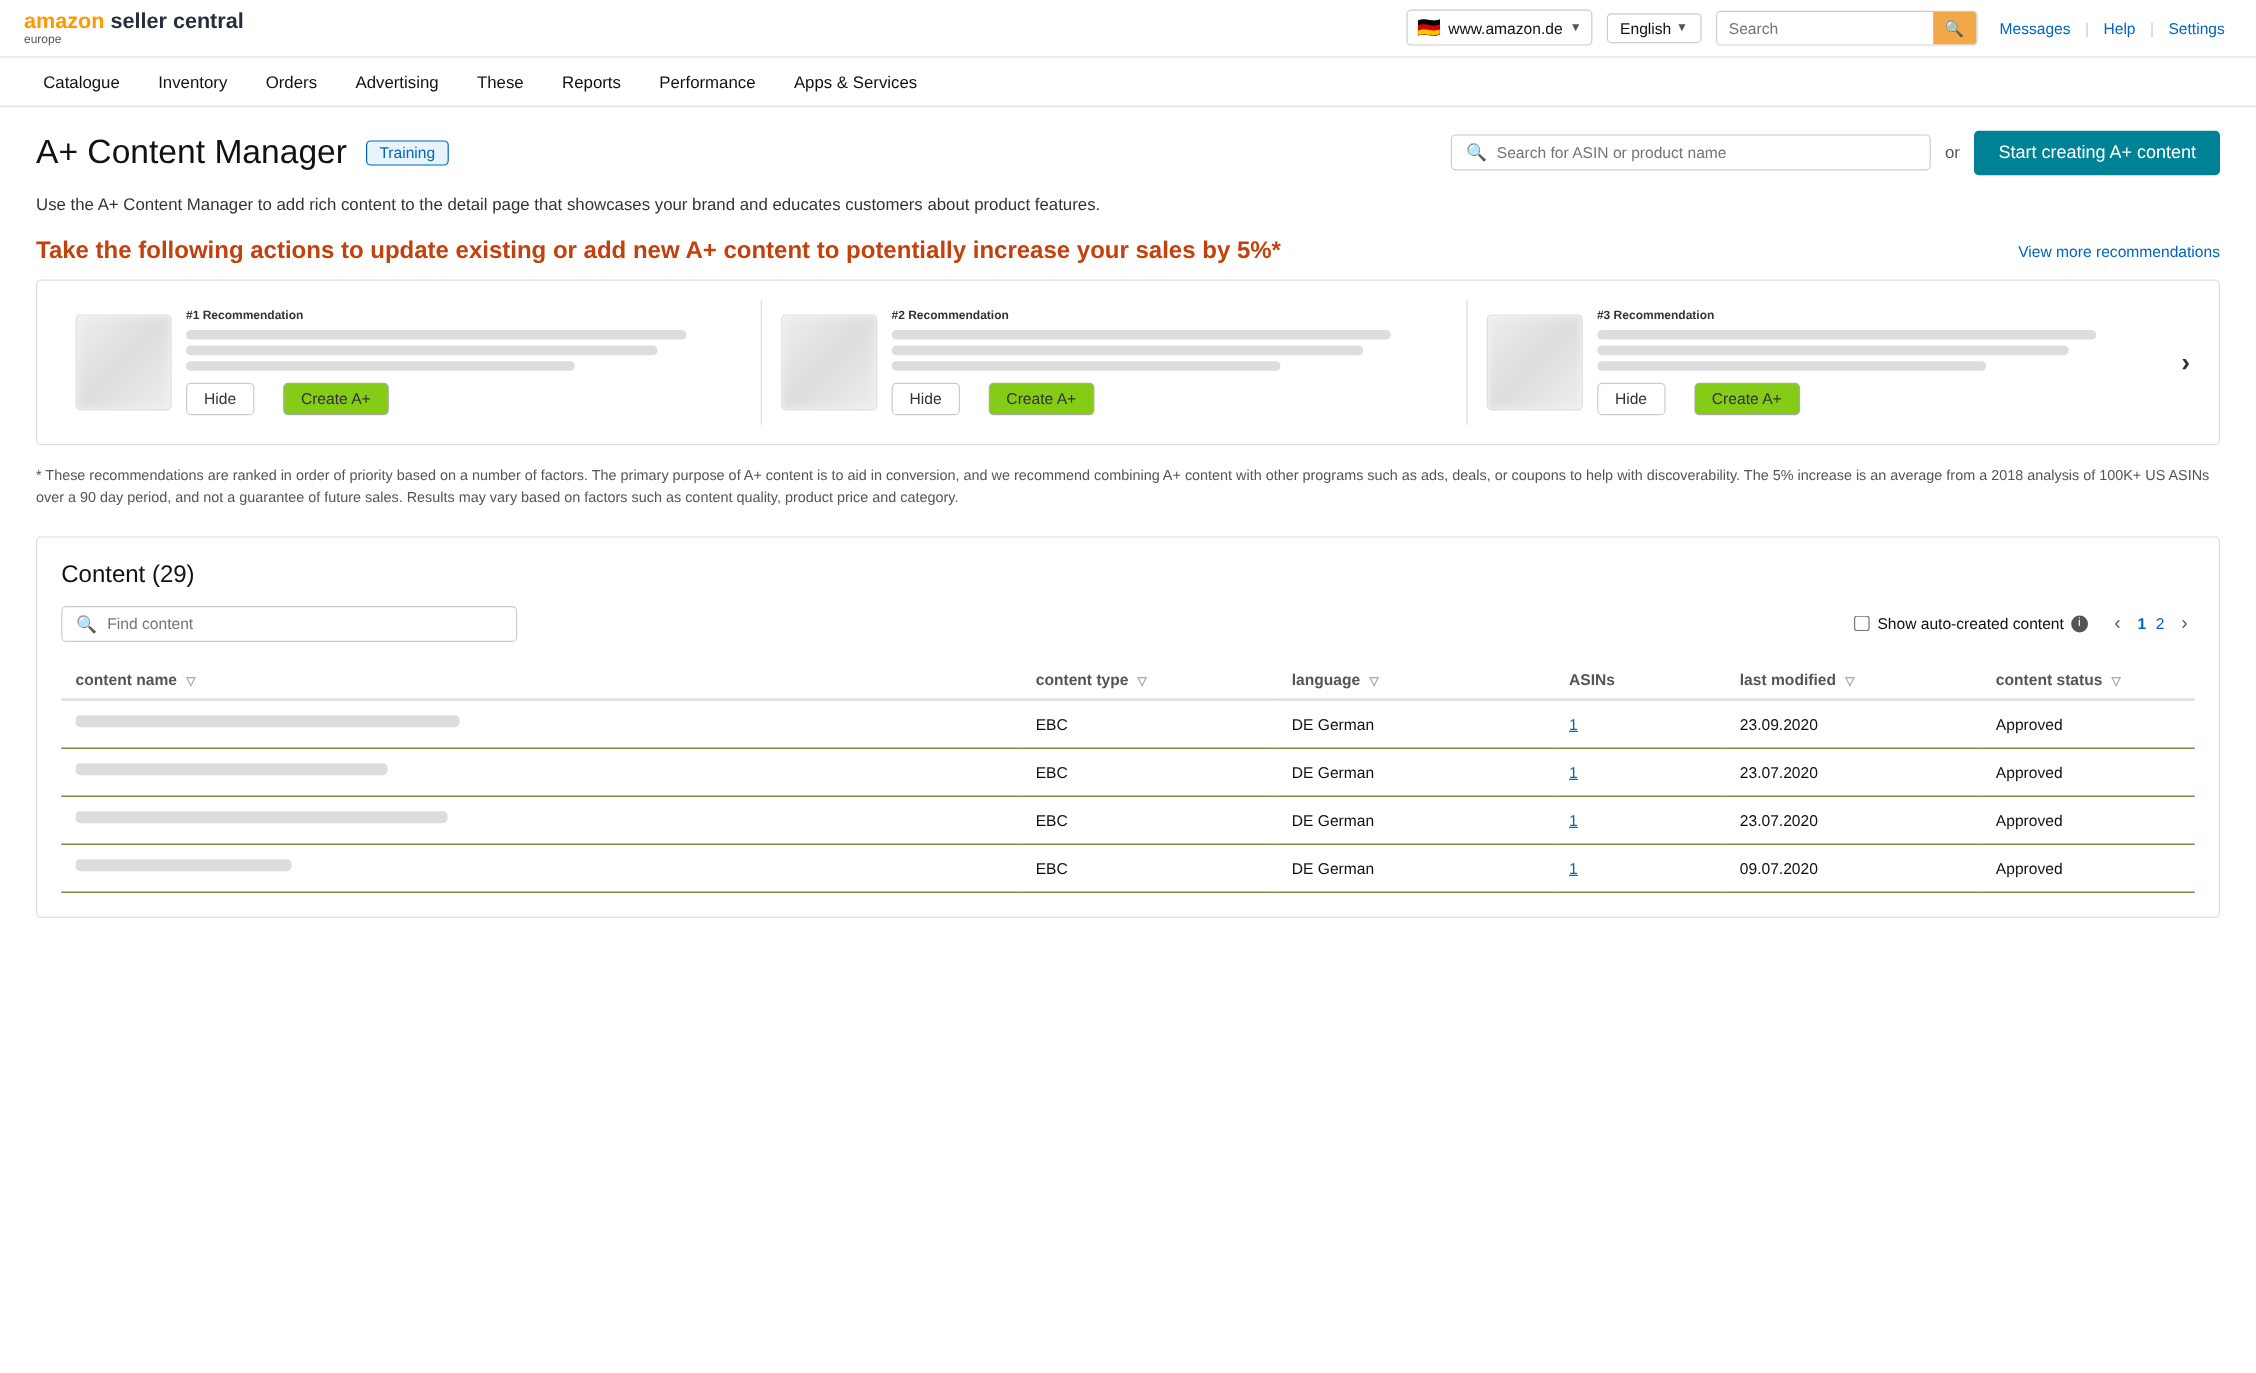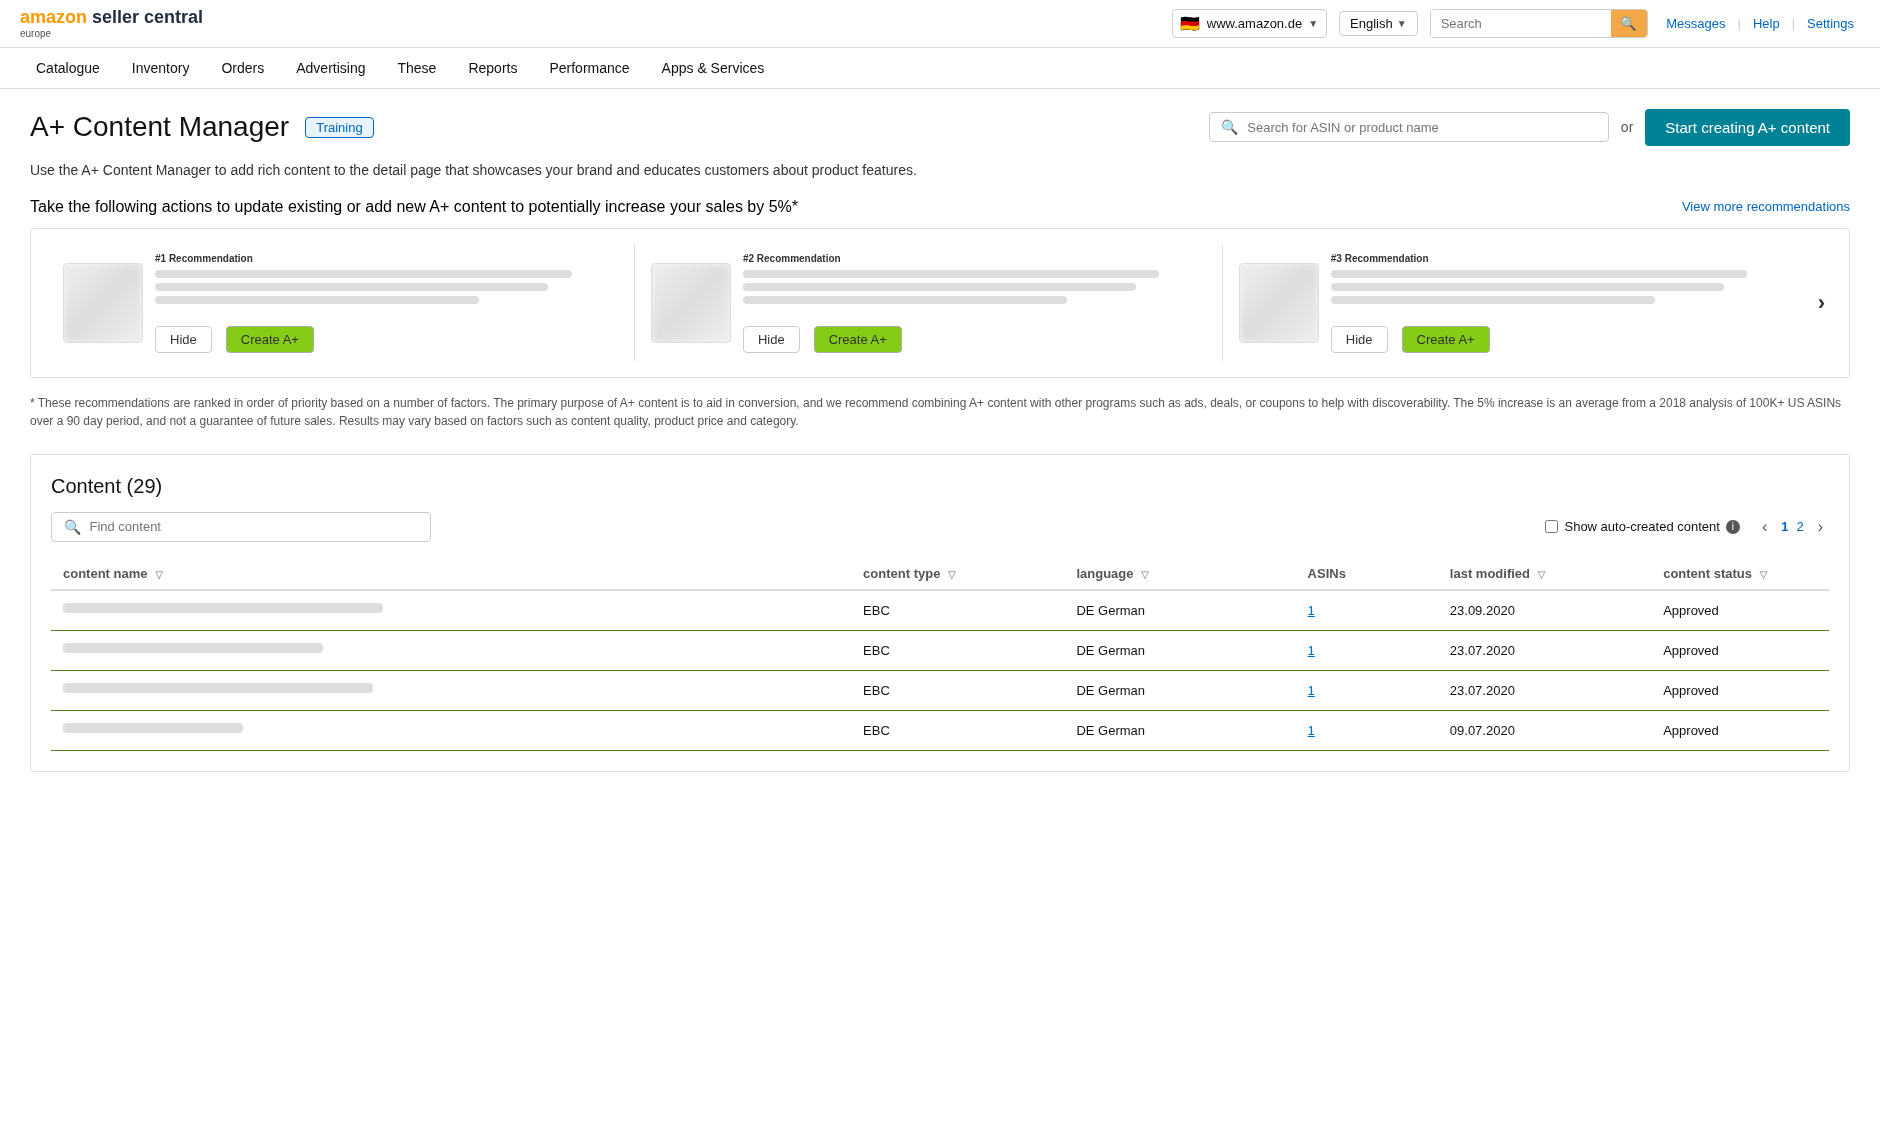--- a/index.html
+++ b/index.html
@@ -164,23 +164,23 @@
       margin-bottom: 20px;
     }
 
     .recommendation-header {
       display: flex;
       justify-content: space-between;
       align-items: center;
       margin-bottom: 12px;
     }
     .recommendation-title {
-      font-size: 16px;
-      font-weight: 400;
-      color: #000000;
+      font-size: 20px;
+      font-weight: 700;
+      color: #c2410c;
     }
     .view-more-link {
       color: #0066c0;
       font-size: 13px;
       cursor: pointer;
       text-decoration: none;
     }
 
     
     .carousel-container {
@@ -234,22 +234,22 @@
       height: 8px;
       background: #ddd;
       border-radius: 4px;
       margin-bottom: 5px;
     }
     .rec-text-line.short { width: 70%; }
     .rec-text-line.medium { width: 85%; }
     .rec-text-line.long { width: 90%; }
     .rec-actions {
       display: flex;
-      gap: 14px;
-      margin-top: 22px;
+      gap: 24px;
+      margin-top: 10px;
       align-items: flex-end;
     }
     .hide-btn {
       background: #fff;
       border: 1px solid #ccc;
       border-radius: 4px;
       padding: 5px 14px;
       font-size: 13px;
       cursor: pointer;
       color: #333;

